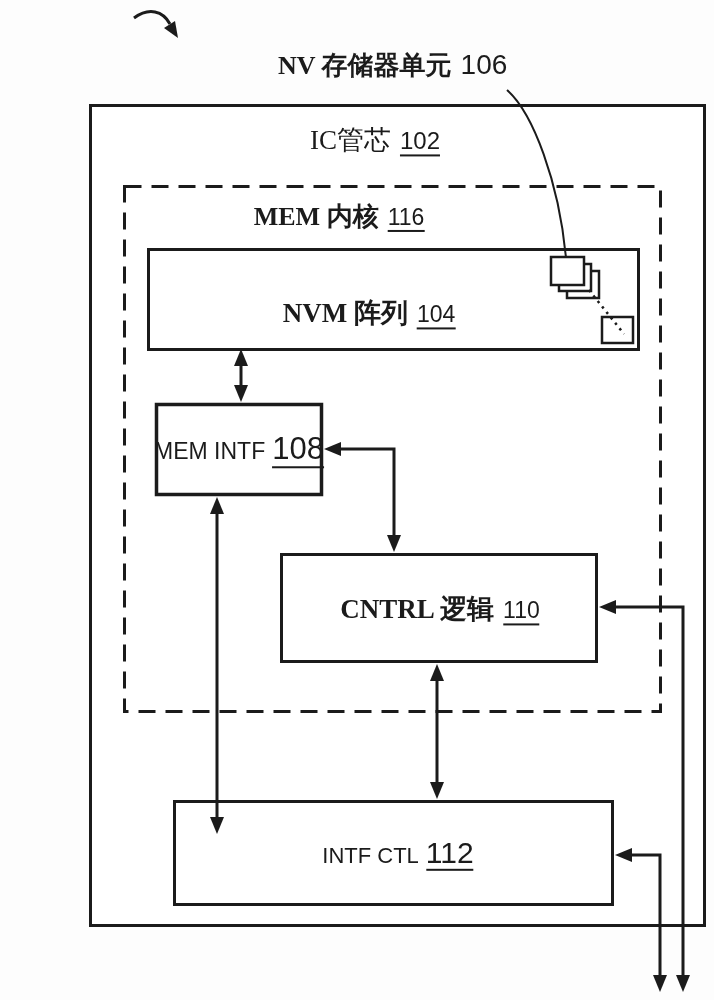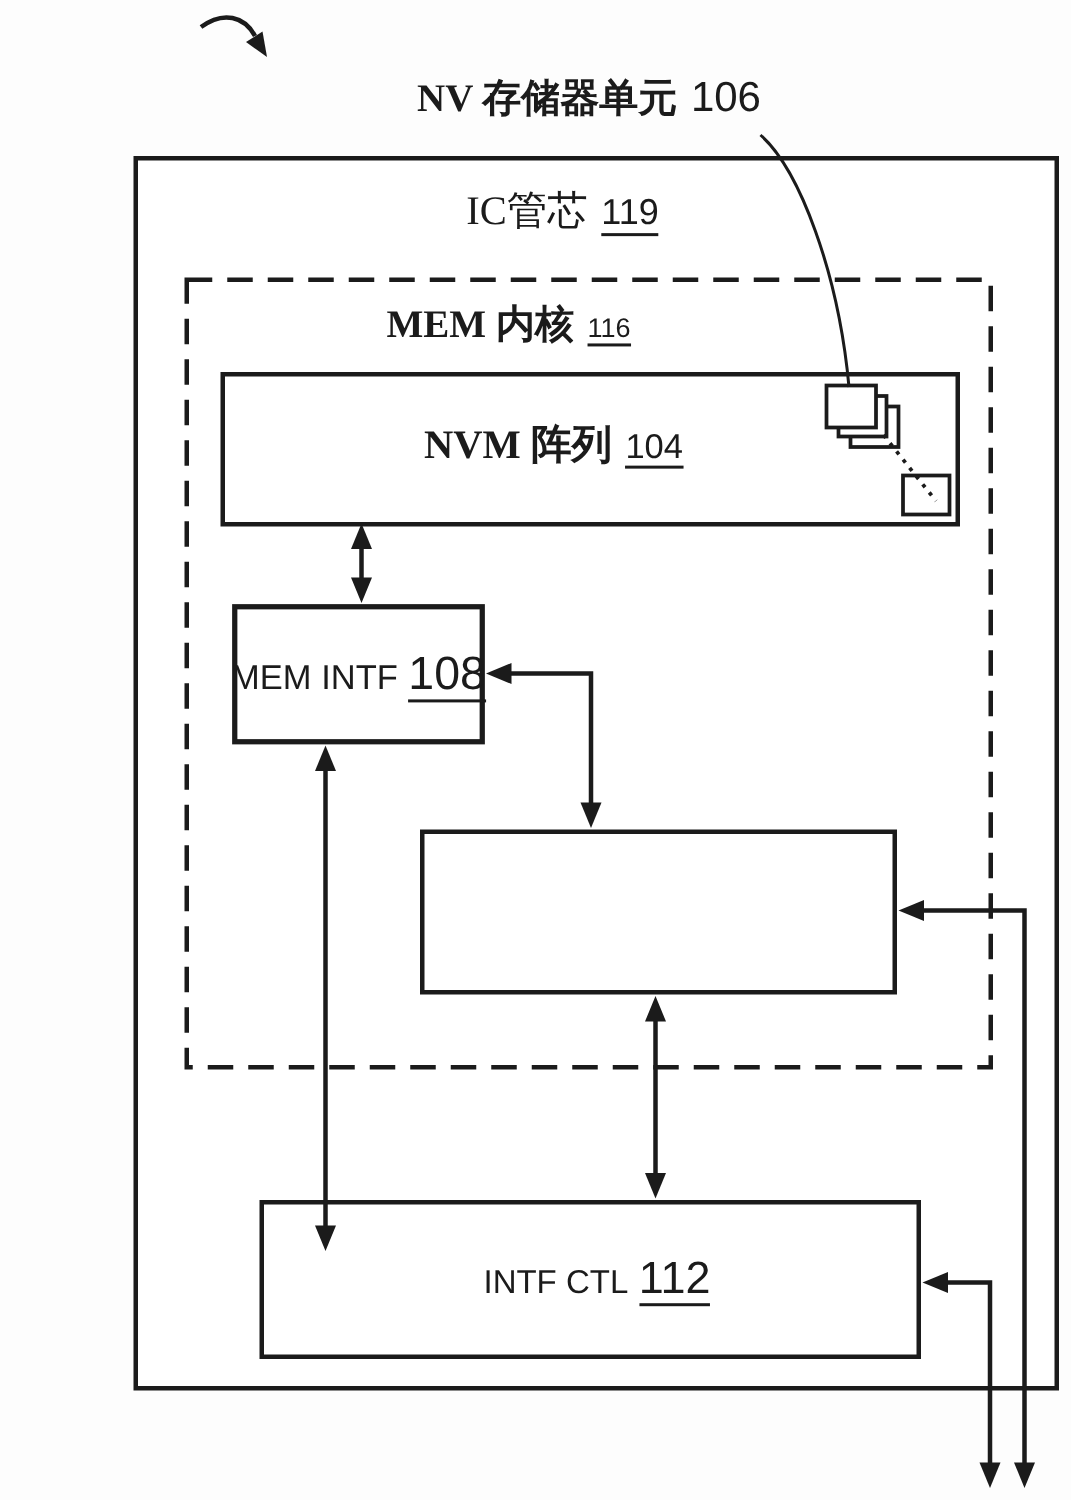--- a/index.html
+++ b/index.html
@@ -89,33 +89,36 @@
 
     <path class="thin" d="M507,90 C533,113 559,182 566,258"></path>
   </svg>
 
 
   <div class="lbl serif b" style="left:278px;top:50px;font-size:26px">
     <span>NV 存储器单元</span><span class="ref" style="font-size:28px">106</span>
   </div>
 
   <div class="lbl serif ctr" style="left:375px;top:141px;font-size:27px">
-    <span>IC管芯</span><span class="ref u" style="font-size:24px">119</span>
+    <span>IC管芯</span><span class="ref u" style="font-size:24px">102</span>
   </div>
 
   <div class="lbl serif b ctr" style="left:339px;top:217px;font-size:26px">
-    <span>MEM 内核</span><span class="ref u" style="font-size:18px">116</span>
+    <span>MEM 内核</span><span class="ref u" style="font-size:23px">116</span>
   </div>
 
-  <div class="lbl serif b ctr" style="left:369px;top:297px;font-size:27px">
+  <div class="lbl serif b ctr" style="left:369px;top:314px;font-size:27px">
     <span>NVM 阵列</span><span class="ref u" style="font-size:23px">104</span>
   </div>
 
   <div class="lbl sans ctr" style="left:239px;top:449px;font-size:23px">
     <span>MEM INTF</span><span class="ref u" style="font-size:31px;margin-left:7px">108</span>
   </div>
 
+  <div class="lbl serif b ctr" style="left:440px;top:610px;font-size:27px">
+    <span>CNTRL 逻辑</span><span class="ref u" style="font-size:23px">110</span>
+  </div>
 
   <div class="lbl sans ctr" style="left:398px;top:853px;font-size:22px">
     <span>INTF CTL</span><span class="ref u" style="font-size:30px;margin-left:7px">112</span>
   </div>
 
 </div>
 
 </body></html>

